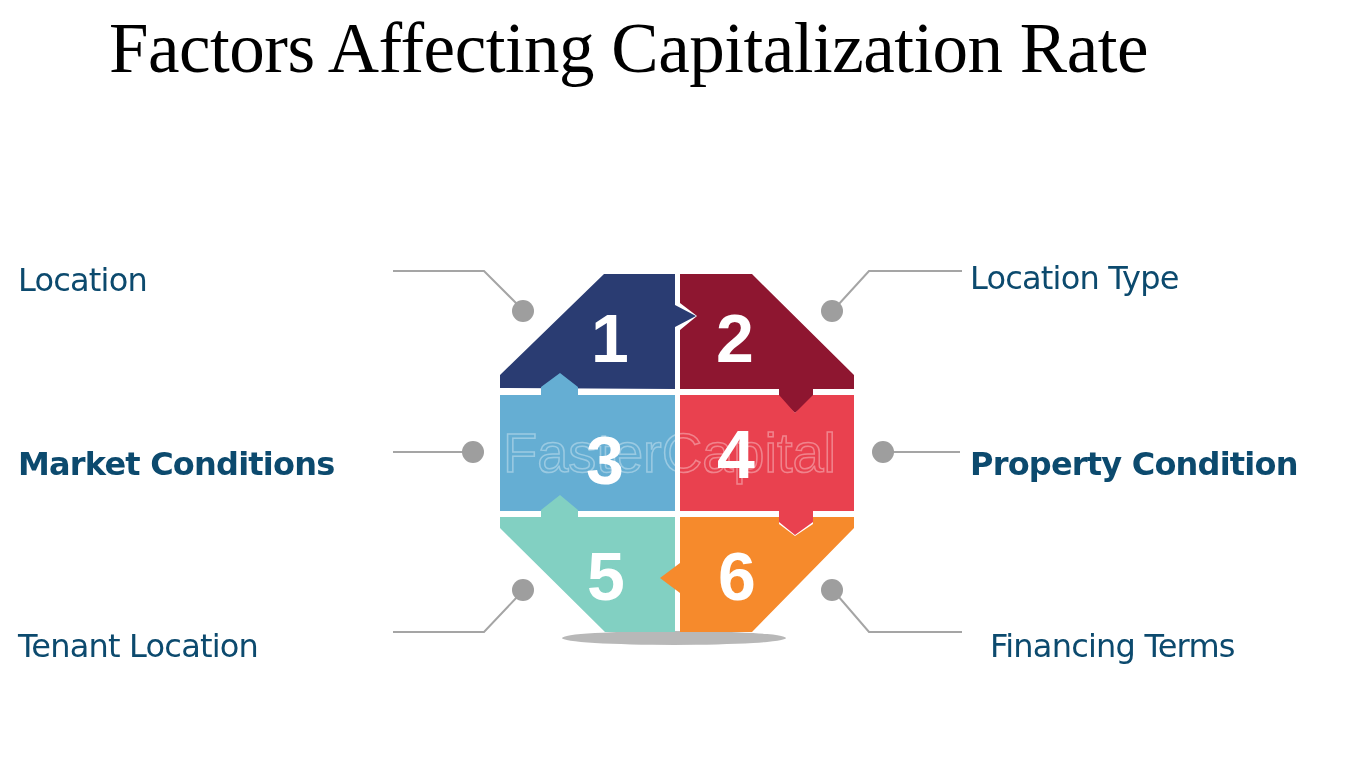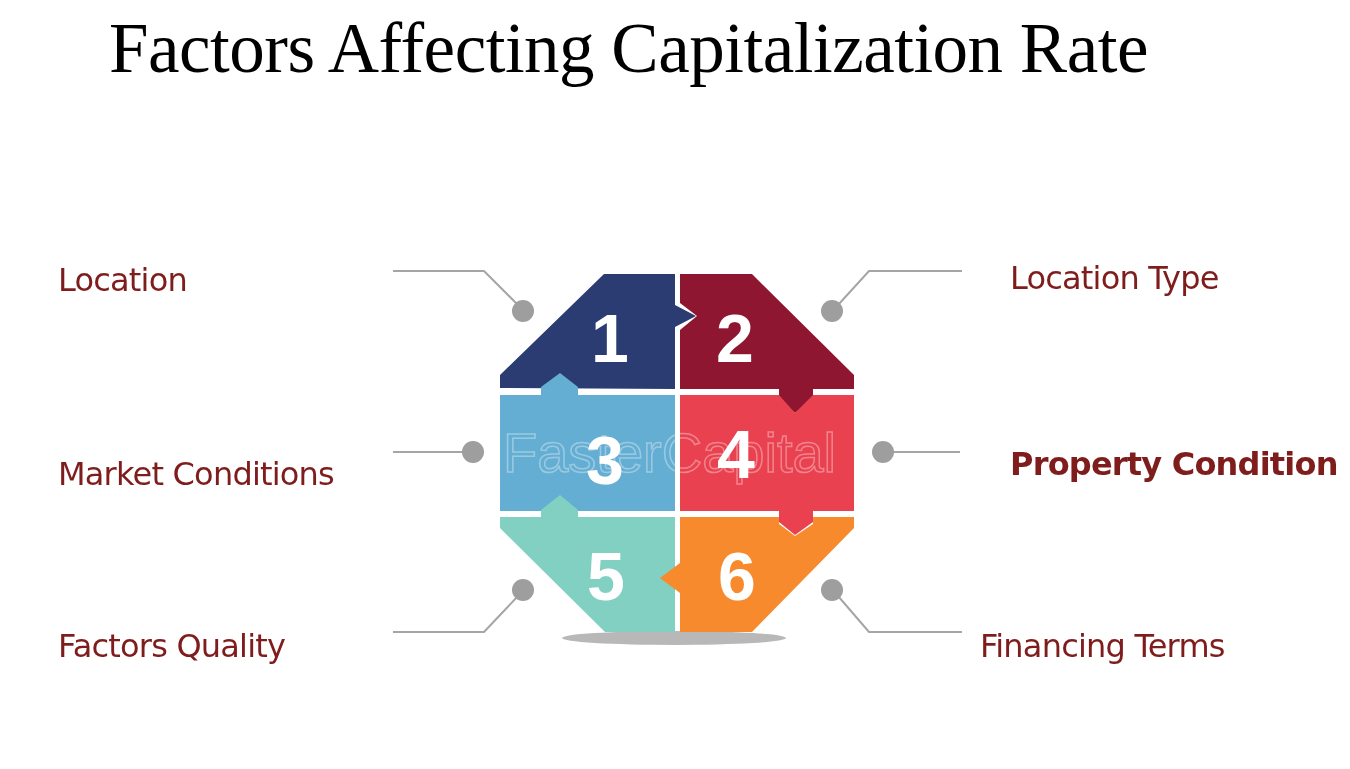--- a/index.html
+++ b/index.html
@@ -1,18 +1,18 @@
 <!DOCTYPE html>
 <html><head>
 <meta charset="utf-8">
 <style>
   html, body { margin: 0; padding: 0; background: #ffffff; }
   body { width: 1350px; height: 769px; position: relative; overflow: hidden; font-family: "Liberation Sans", sans-serif; }
   .title { position: absolute; left: 109px; top: 8px; font-family: Liberation Serif, serif; font-size: 71px; color: #000; letter-spacing: -0.5px; white-space: nowrap; }
-  .label { position: absolute; font-family: "DejaVu Sans", sans-serif; font-size: 32px; color: #7f1d1d; white-space: nowrap; letter-spacing: -0.8px; margin-left: 40px; }
+  .label { position: absolute; font-family: "DejaVu Sans", sans-serif; font-size: 32px; color: #0c4a6e; white-space: nowrap; letter-spacing: -0.8px; }
   svg.diagram { position: absolute; left: 0; top: 0; }
   .num { font-family: "Liberation Sans", sans-serif; font-weight: bold; font-size: 68px; fill: #ffffff; }
   .wm { font-family: "Liberation Sans", sans-serif; font-size: 56px; fill: none; stroke: rgba(255,255,255,0.35); stroke-width: 1.5; }
 </style>
 </head>
 <body>
 
 <div class="title">Factors Affecting Capitalization Rate</div>
 
 <svg class="diagram" width="1350" height="769" viewBox="0 0 1350 769">
@@ -78,16 +78,16 @@
   <circle cx="883" cy="452" r="11" fill="#9e9e9e"></circle>
 
   <g fill="none" stroke="#a5a5a5" stroke-width="2">
     <polyline points="962,632 869,632 838,596"></polyline>
   </g>
   <circle cx="832" cy="590" r="11" fill="#9e9e9e"></circle>
 </svg>
 
 <div class="label" style="left:18px; top:261px;">Location</div>
 <div class="label" style="left:970px; top:259px;">Location Type</div>
-<div class="label" style="left:18px; top:455px;">Market Conditions</div>
+<div class="label" style="left:18px; top:445px;font-weight:bold;">Market Conditions</div>
 <div class="label" style="left:970px; top:445px;font-weight:bold;">Property Condition</div>
-<div class="label" style="left:18px; top:627px;">Factors Quality</div>
-<div class="label" style="left:940px; top:627px;">Financing Terms</div>
+<div class="label" style="left:18px; top:627px;">Tenant Location</div>
+<div class="label" style="left:990px; top:627px;">Financing Terms</div>
 
 </body></html>

